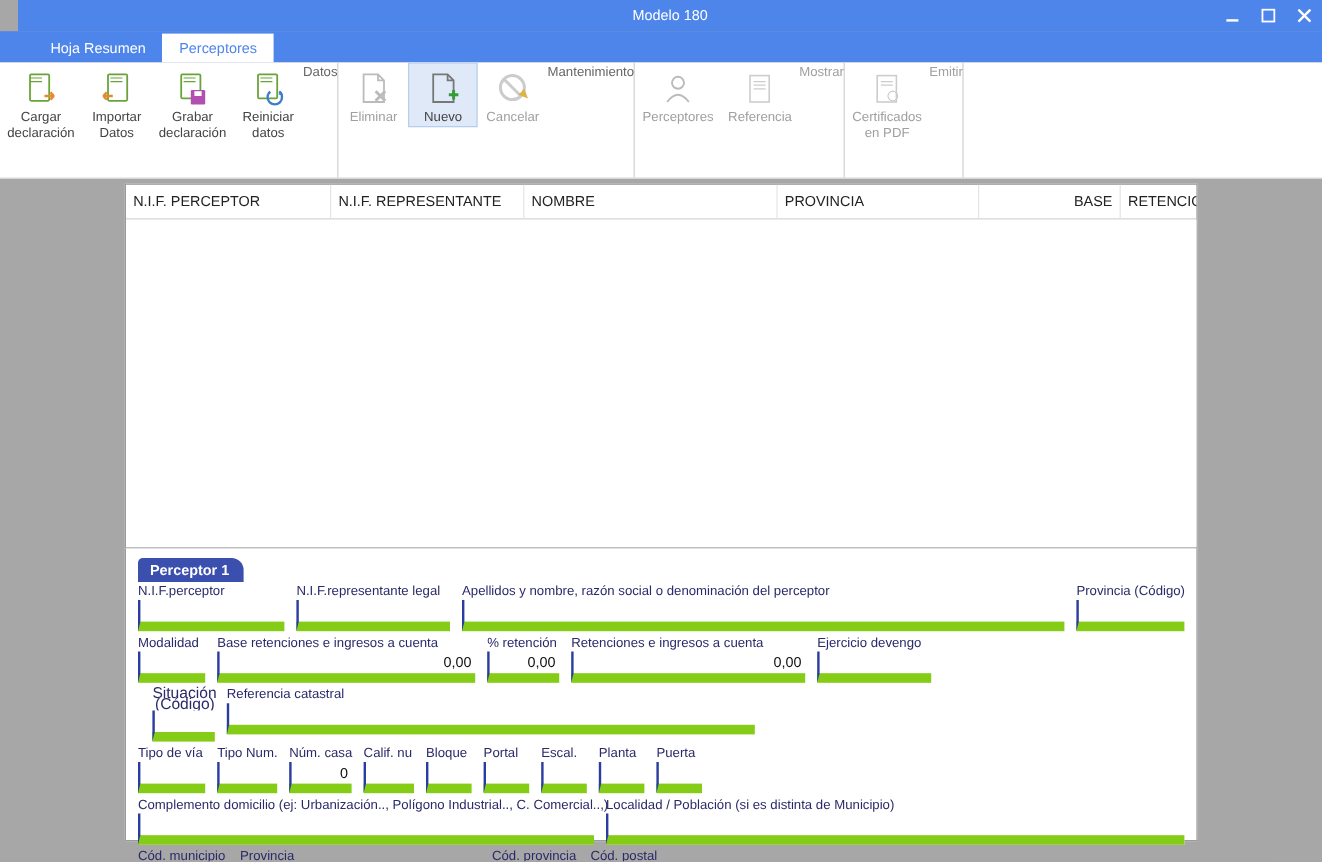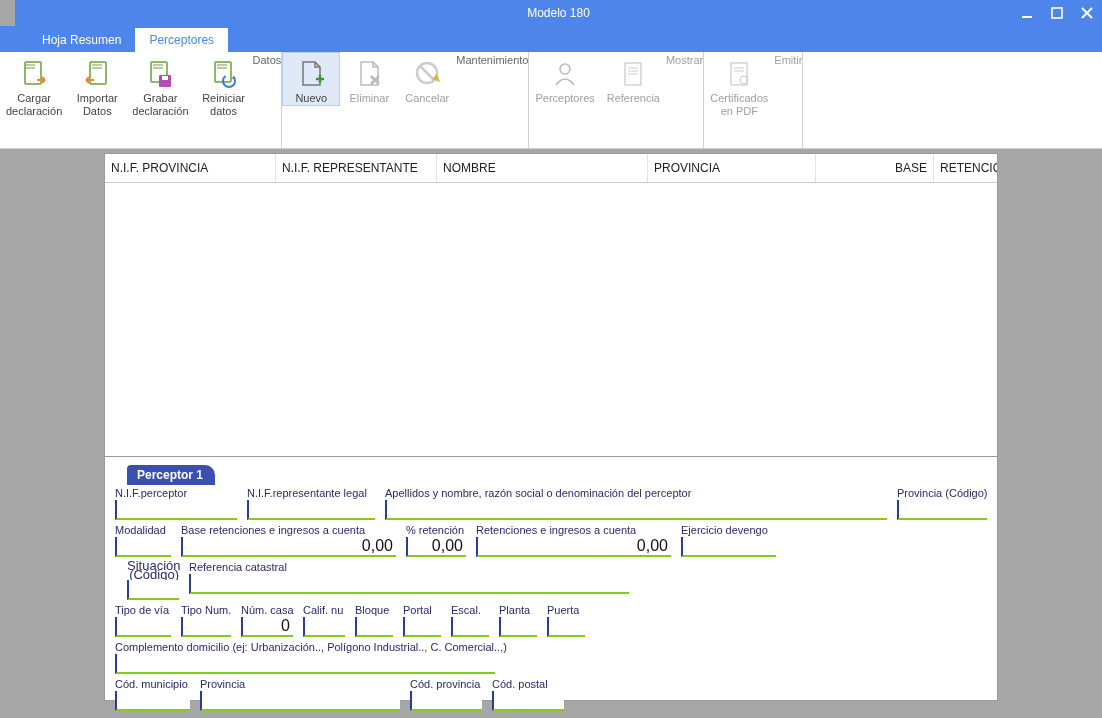--- a/index.html
+++ b/index.html
@@ -31,26 +31,26 @@
 
   
   .workarea{padding:0 104px 0 104px;}
   .grid{background:#fff;border:1px solid #9a9a9a;height:302px;margin-top:4px;display:flex;flex-direction:column;}
   .ghead{display:flex;border-bottom:1px solid #c8c8c8;}
   .ghead .gcell{padding:7px 6px;font-size:12px;color:#222;border-right:1px solid #e4e4e4;white-space:nowrap;overflow:hidden;}
   .ghead .gcell:last-child{border-right:none;}
   .gbody{flex:1;background:#fff;}
   
   .detail{background:#fff;border:1px solid #9a9a9a;border-top:none;height:243px;position:relative;}
-  .tabchip{position:absolute;top:8px;left:22px;background:#3a4fae;color:#fff;padding:3px 12px 3px 10px;border-radius:4px 10px 0 0;font-weight:bold;font-size:12px;}
+  .tabchip{position:absolute;top:8px;left:10px;background:#3a4fae;color:#fff;padding:3px 12px 3px 10px;border-radius:4px 10px 0 0;font-weight:bold;font-size:12px;}
   .form{position:absolute;top:30px;left:10px;right:10px;}
   .frow{display:flex;gap:10px;margin-bottom:4px;}
   .fld{display:flex;flex-direction:column;}
   .fld label{font-size:11px;color:#2a2a6a;white-space:nowrap;margin-bottom:1px;}
-  .fld input{border:none;border-left:2px solid #2a3c9e;border-bottom:2px solid #84cc16;height:18px;padding:0 3px;font-size:16px;background:#fff;color:#111;outline:none;}
+  .fld input{border:none;border-left:2px solid #2a3c9e;border-bottom:8px solid #84cc16;height:18px;padding:0 3px;font-size:12px;background:#fff;color:#111;outline:none;}
   .fld input.r{text-align:right;}
   .fld.small label{font-size:13px;line-height:9px;text-align:right;}
 </style>
 </head>
 <body>
 
 <div class="window">
 
   <div class="titlebar">
     <div class="title">Modelo 180</div>
@@ -130,39 +130,39 @@
             </div>
           <div class="lbl">Reiniciar
 datos</div>
         </div>
       </div>
       <div class="rgroup-label">Datos</div>
     </div>
 
     <div class="rgroup">
       <div class="rgroup-items">
+        <div class="rbtn disabled">
+          <div class="ricon">
+              <svg width="30" height="30">
+                <path d="M7 3 h12 l5 5 v18 h-17 z" fill="none" stroke="#bbb" stroke-width="1.5"></path>
+                <path d="M19 3 v5 h5" fill="none" stroke="#bbb" stroke-width="1.5"></path>
+                <path d="M17 17 l8 8 M25 17 l-8 8" stroke="#bbb" stroke-width="2.5"></path>
+              </svg>
+            </div>
+          <div class="lbl">Eliminar</div>
+        </div>
         <div class="rbtn selected">
           <div class="ricon">
               <svg width="30" height="30">
                 <path d="M7 3 h12 l5 5 v18 h-17 z" fill="none" stroke="#777" stroke-width="1.5"></path>
                 <path d="M19 3 v5 h5" fill="none" stroke="#777" stroke-width="1.5"></path>
                 <path d="M20 20 h8 M24 16 v8" stroke="#3a9a3a" stroke-width="2.5"></path>
               </svg>
             </div>
           <div class="lbl">Nuevo</div>
-        </div>
-        <div class="rbtn disabled">
-          <div class="ricon">
-              <svg width="30" height="30">
-                <path d="M7 3 h12 l5 5 v18 h-17 z" fill="none" stroke="#bbb" stroke-width="1.5"></path>
-                <path d="M19 3 v5 h5" fill="none" stroke="#bbb" stroke-width="1.5"></path>
-                <path d="M17 17 l8 8 M25 17 l-8 8" stroke="#bbb" stroke-width="2.5"></path>
-              </svg>
-            </div>
-          <div class="lbl">Eliminar</div>
         </div>
         <div class="rbtn disabled">
           <div class="ricon">
               <svg width="30" height="30">
                 <circle cx="15" cy="14" r="10" fill="none" stroke="#ccc" stroke-width="2.5"></circle>
                 <line x1="8" y1="7" x2="22" y2="21" stroke="#ccc" stroke-width="2.5"></line>
                 <path d="M20 20 l8 3 l-3 -8 z" fill="#ddb24a"></path>
               </svg>
             </div>
           <div class="lbl">Cancelar</div>
@@ -212,21 +212,21 @@
 en PDF</div>
         </div>
       </div>
       <div class="rgroup-label">Emitir</div>
     </div>
   </div>
 
   <div class="workarea">
     <div class="grid">
       <div class="ghead">
-        <div class="gcell" style="width:158px;">N.I.F. PROVINCIA</div>
+        <div class="gcell" style="width:158px;">N.I.F. PERCEPTOR</div>
         <div class="gcell" style="width:148px;">N.I.F. REPRESENTANTE</div>
         <div class="gcell" style="width:198px;">NOMBRE</div>
         <div class="gcell" style="width:155px;text-align:left">PROVINCIA</div>
         <div class="gcell" style="width:105px;text-align:right">BASE</div>
         <div class="gcell" style="flex:1;text-align:right">RETENCIONES</div>
       </div>
       <div class="gbody"></div>
     </div>
 
     <div class="detail">
@@ -324,20 +324,24 @@
               <label>Puerta</label>
               <input value="" style="">
             </div>
         </div>
 
         <div class="frow">
           <div class="fld" style="width:380px">
               <label>Complemento domicilio (ej: Urbanización.., Polígono Industrial.., C. Comercial..,)</label>
               <input value="" style="">
             </div>
+          <div class="fld" style="flex:1">
+              <label>Localidad / Población (si es distinta de Municipio)</label>
+              <input value="" style="">
+            </div>
         </div>
 
         <div class="frow">
           <div class="fld" style="width:75px">
               <label>Cód. municipio</label>
               <input value="" style="">
             </div>
           <div class="fld" style="width:200px">
               <label>Provincia</label>
               <input value="" style="">

